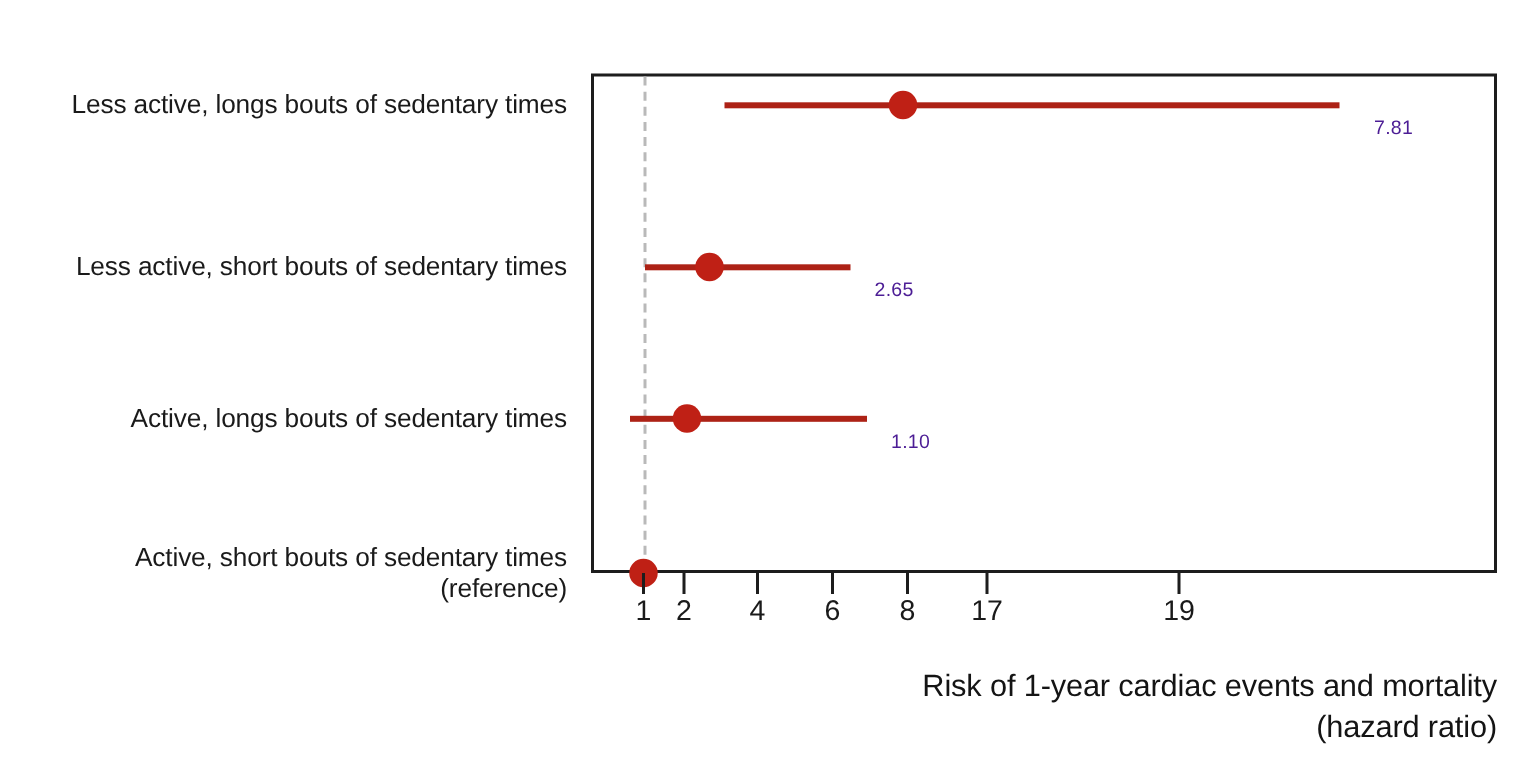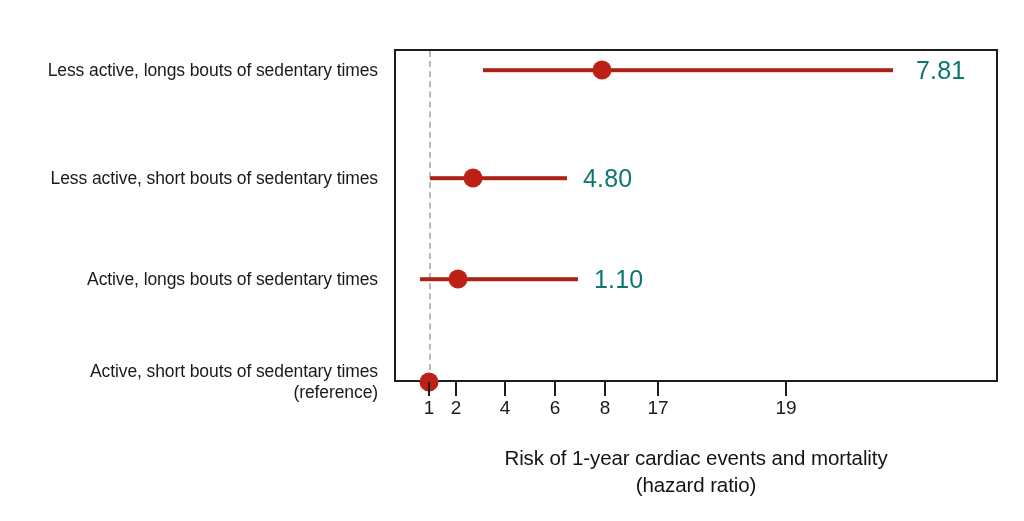--- a/index.html
+++ b/index.html
@@ -75,23 +75,23 @@
     width: 19px;
     height: 19px;
     border-radius: 50%;
     background: #bf2015;
     transform: translate(-50%, -50%);
     top: 0;
   }
   .value-label {
     position: absolute;
     transform: translateY(-50%);
-    top: 0;
-    color: #0f766e;
-    font-size: 25px;
+    top: 15px;
+    color: #4c1d95;
+    font-size: 13px;
     letter-spacing: 0.2px;
     white-space: nowrap;
   }
 
   
   .tick {
     position: absolute;
     width: 2px;
     background: #1d1d1d;
     top: 382px;
@@ -105,21 +105,21 @@
     font-size: 19px;
     transform: translateX(-50%);
     white-space: nowrap;
   }
 
   #axis-title {
     position: absolute;
     top: 444px;
     left: 394px;
     width: 604px;
-    text-align: center;
+    text-align: right;
     color: #141414;
     font-size: 20.5px;
     line-height: 27px;
     white-space: pre-line;
     letter-spacing: -0.1px;
   }
 </style>
 </head>
 <body>
 
@@ -137,21 +137,21 @@
 
   <div class="row" style="top:70px">
     <div class="ci-line" style="left:483px; width:410px"></div>
     <div class="point" style="left:602px"></div>
     <div class="value-label" style="left:916px">7.81</div>
   </div>
 
   <div class="row" style="top:178px">
     <div class="ci-line" style="left:430px; width:137px"></div>
     <div class="point" style="left:473px"></div>
-    <div class="value-label" style="left:583px">4.80</div>
+    <div class="value-label" style="left:583px">2.65</div>
   </div>
 
   <div class="row" style="top:279px">
     <div class="ci-line" style="left:420px; width:158px"></div>
     <div class="point" style="left:458px"></div>
     <div class="value-label" style="left:594px">1.10</div>
   </div>
 
   <div class="row" style="top:382px">
     <div class="point" style="left:429px"></div>

